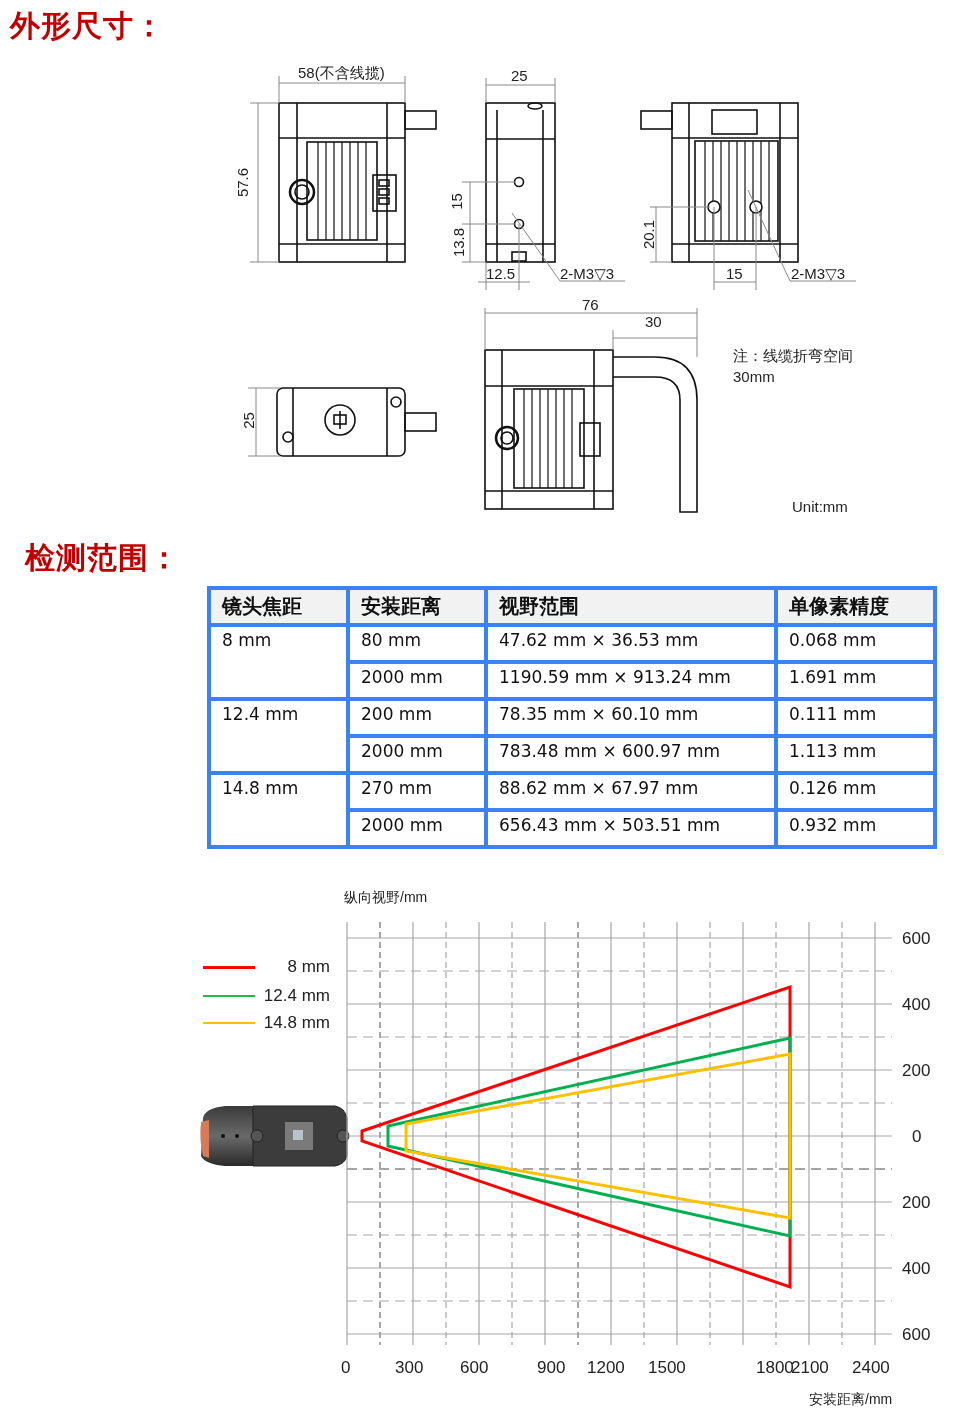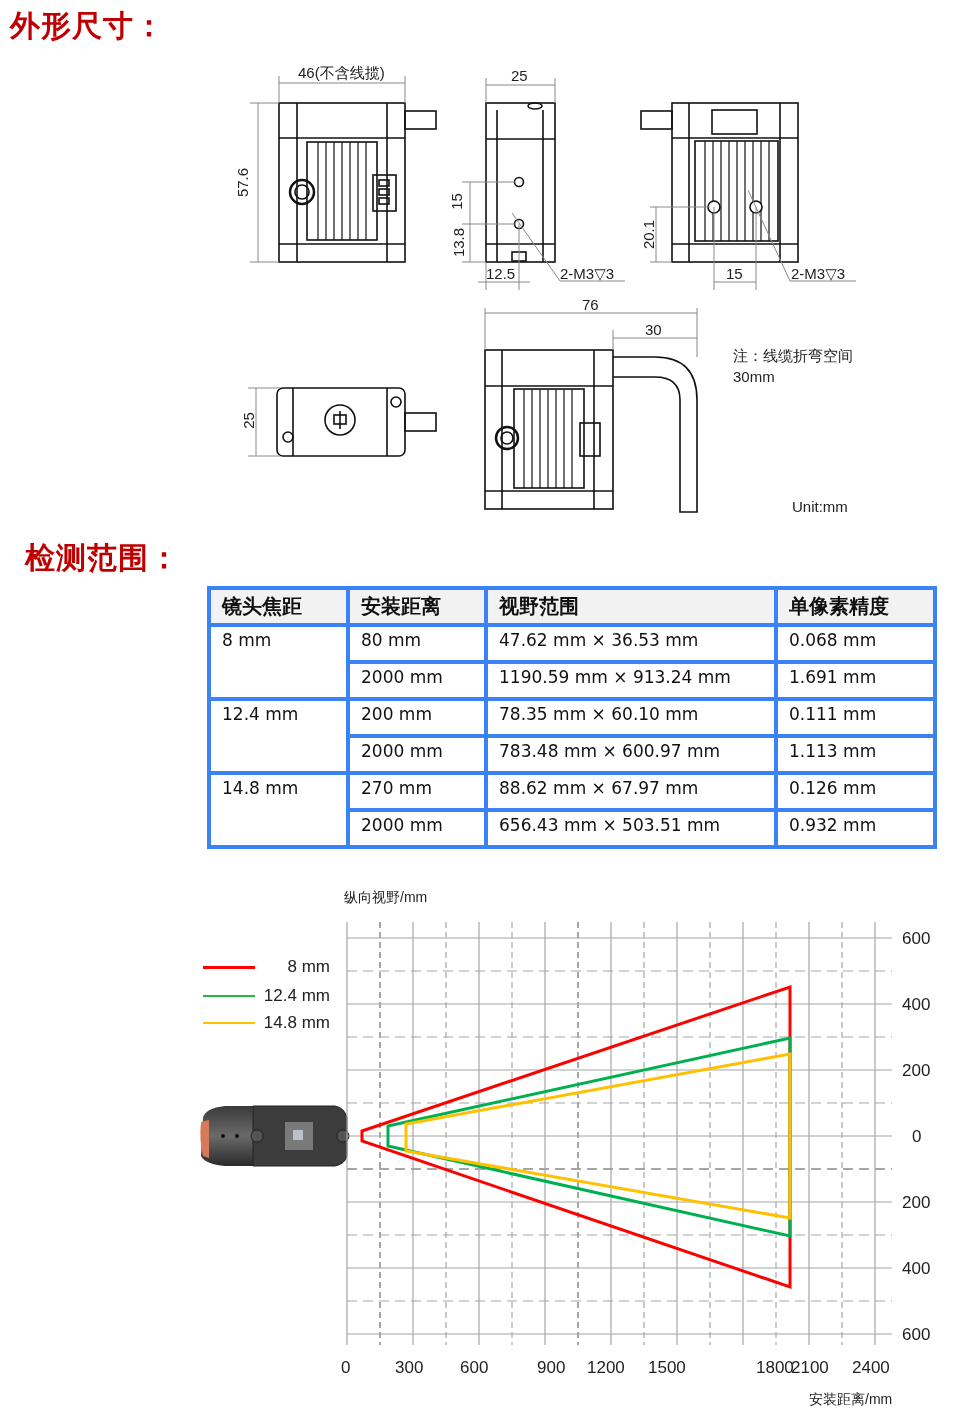--- a/index.html
+++ b/index.html
@@ -156,33 +156,33 @@
       <line x1="248" y1="388" x2="280" y2="388"></line>
       <line x1="248" y1="456" x2="280" y2="456"></line>
     <line x1="485" y1="313" x2="697" y2="313"></line>
       <line x1="485" y1="308" x2="485" y2="350"></line>
       <line x1="697" y1="308" x2="697" y2="357"></line>
     <line x1="613" y1="338" x2="697" y2="338"></line>
       <line x1="613" y1="330" x2="613" y2="350"></line>
   </g>
 </svg>
 
-<div class="dim" style="left:298px; top:64px;">46(不含线揽)</div>
+<div class="dim" style="left:298px; top:64px;">58(不含线揽)</div>
 <div class="dim" style="left:228px; top:174px; transform:rotate(-90deg);">57.6</div>
 <div class="dim" style="left:511px; top:67px;">25</div>
 <div class="dim" style="left:448px; top:193px; transform:rotate(-90deg);">15</div>
 <div class="dim" style="left:444px; top:234px; transform:rotate(-90deg);">13.8</div>
 <div class="dim" style="left:486px; top:265px;">12.5</div>
 <div class="dim" style="left:560px; top:265px;">2-M3▽3</div>
 <div class="dim" style="left:634px; top:226px; transform:rotate(-90deg);">20.1</div>
 <div class="dim" style="left:726px; top:265px;">15</div>
 <div class="dim" style="left:791px; top:265px;">2-M3▽3</div>
 <div class="dim" style="left:240px; top:412px; transform:rotate(-90deg);">25</div>
 <div class="dim" style="left:582px; top:296px;">76</div>
-<div class="dim" style="left:645px; top:321px;">30</div>
+<div class="dim" style="left:645px; top:313px;">30</div>
 <div class="note" style="left:733px; top:347px;">注：线缆折弯空间</div>
 <div class="note" style="left:733px; top:368px;">30mm</div>
 <div class="note" style="left:792px; top:498px;">Unit:mm</div>
 
 <div class="section-title" style="left:25px; top:538px;">检测范围：</div>
 
 <table class="spec">
   <thead>
     <tr>
       <th class="c1">镜头焦距</th>

